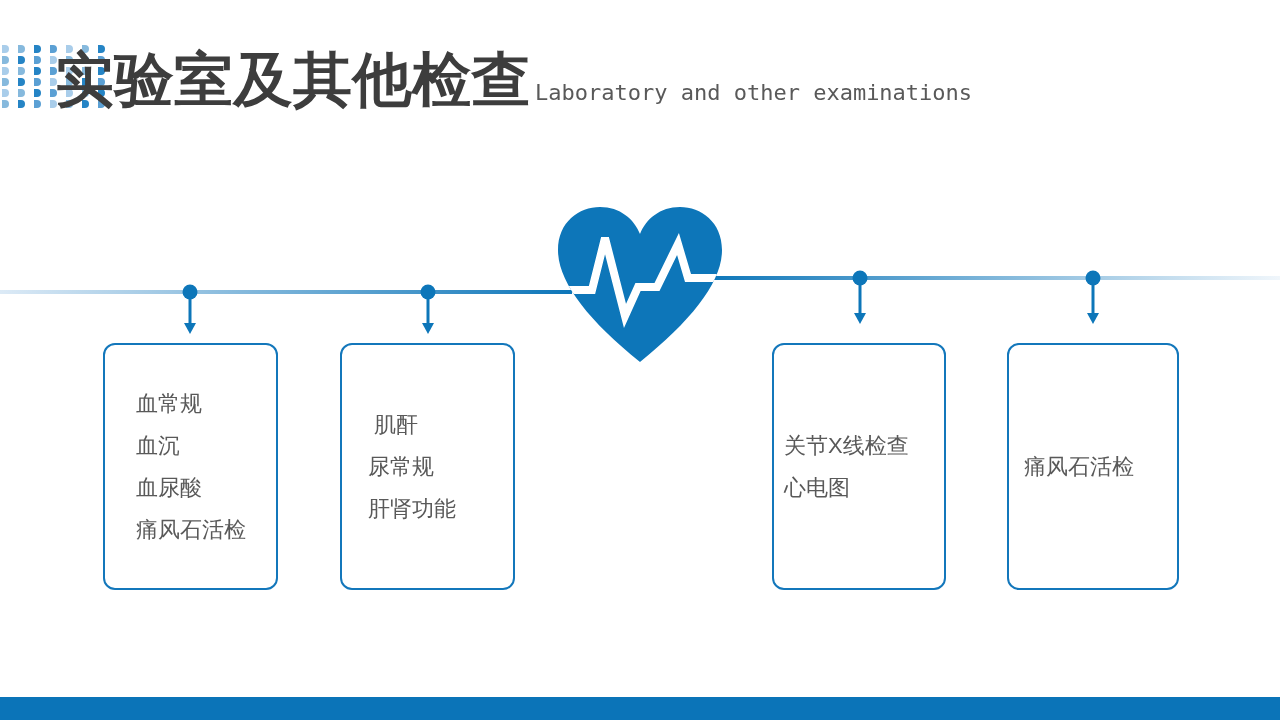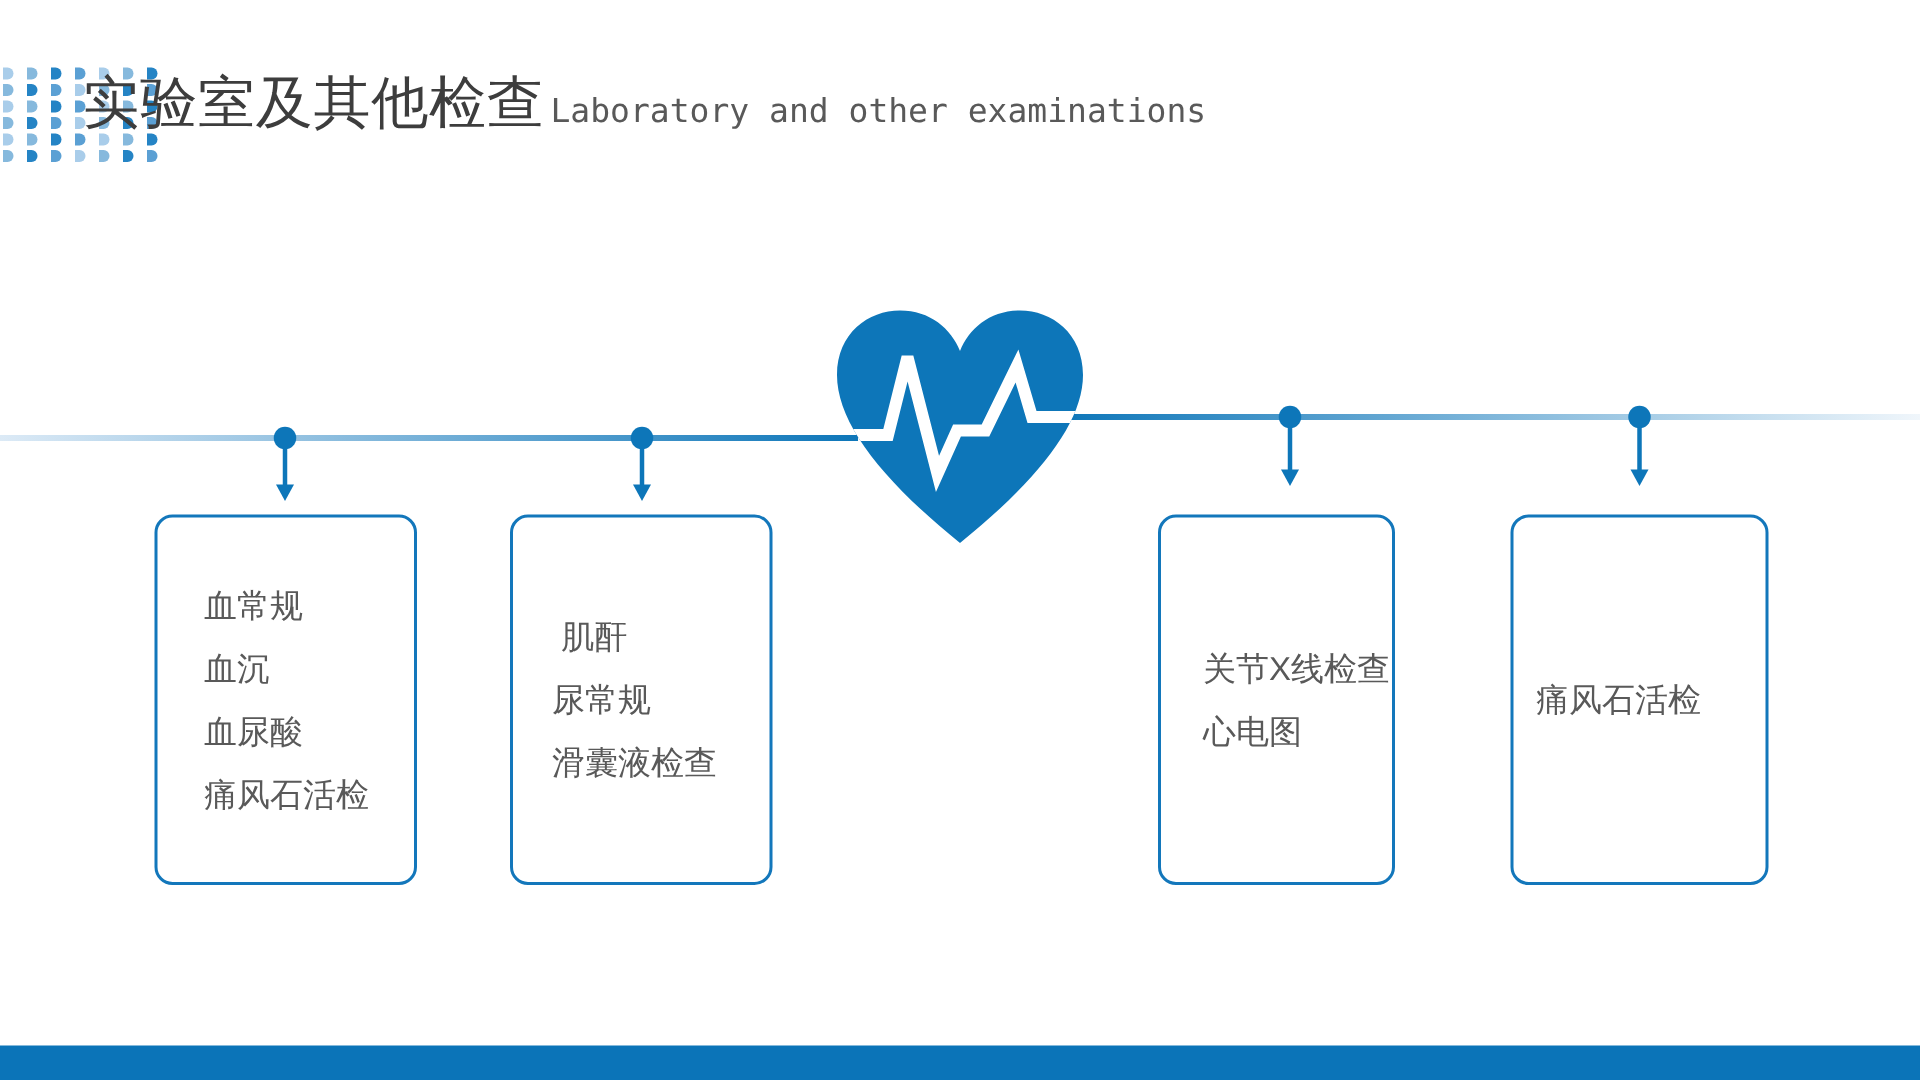--- a/index.html
+++ b/index.html
@@ -35,21 +35,21 @@
     width:7px;height:8px;
     border-radius:0 8px 8px 0;
   }
   
   .title-row{
     position:absolute;left:55px;top:50px;
     display:flex;align-items:baseline;
     z-index:2;white-space:nowrap;
   }
   .title-row h1{
-    font-size:38px;line-height:1.05;font-weight:400;
+    font-size:59px;line-height:1.05;font-weight:700;
     color:var(--text_dark);letter-spacing:0.5px;
   }
   .title-row .subtitle{
     font-family:"DejaVu Sans Mono","Liberation Mono",monospace;
     font-size:22px;color:var(--text_gray);
     margin-left:4px;letter-spacing:0px;
   }
   
   .timeline{
     position:absolute;left:0;top:0;width:1280px;height:720px;
@@ -75,21 +75,21 @@
     border-radius:12px;
     display:flex;flex-direction:column;justify-content:center;
     z-index:5;
   }
   .box .box-line{
     font-size:22px;line-height:42px;
     color:var(--text_gray);white-space:pre;
   }
   .box-1{left:103px;width:175px;padding-left:31px;}
   .box-2{left:340px;width:175px;padding-left:26px;}
-  .box-3{left:772px;width:158px;padding-left:28px;}
+  .box-3{left:772px;width:174px;padding-left:10px;}
   .box-4{left:1007px;width:172px;padding-left:15px;}
   
   .bottom-bar{
     position:absolute;left:0;top:697px;width:1280px;height:23px;
     background:var(--bottom_bar);
     z-index:6;
   }
 </style>
 </head>
 <body>
@@ -201,21 +201,21 @@
 
   <div class="box box-1">
       <div class="box-line">血常规</div>
       <div class="box-line">血沉</div>
       <div class="box-line">血尿酸</div>
       <div class="box-line">痛风石活检</div>
     </div>
   <div class="box box-2">
       <div class="box-line"> 肌酐</div>
       <div class="box-line">尿常规</div>
-      <div class="box-line">滑囊液检查</div>
+      <div class="box-line">肝肾功能</div>
     </div>
   <div class="box box-3">
       <div class="box-line">关节X线检查</div>
       <div class="box-line">心电图</div>
     </div>
   <div class="box box-4">
       <div class="box-line">痛风石活检</div>
     </div>
 
   <div class="bottom-bar"></div>

